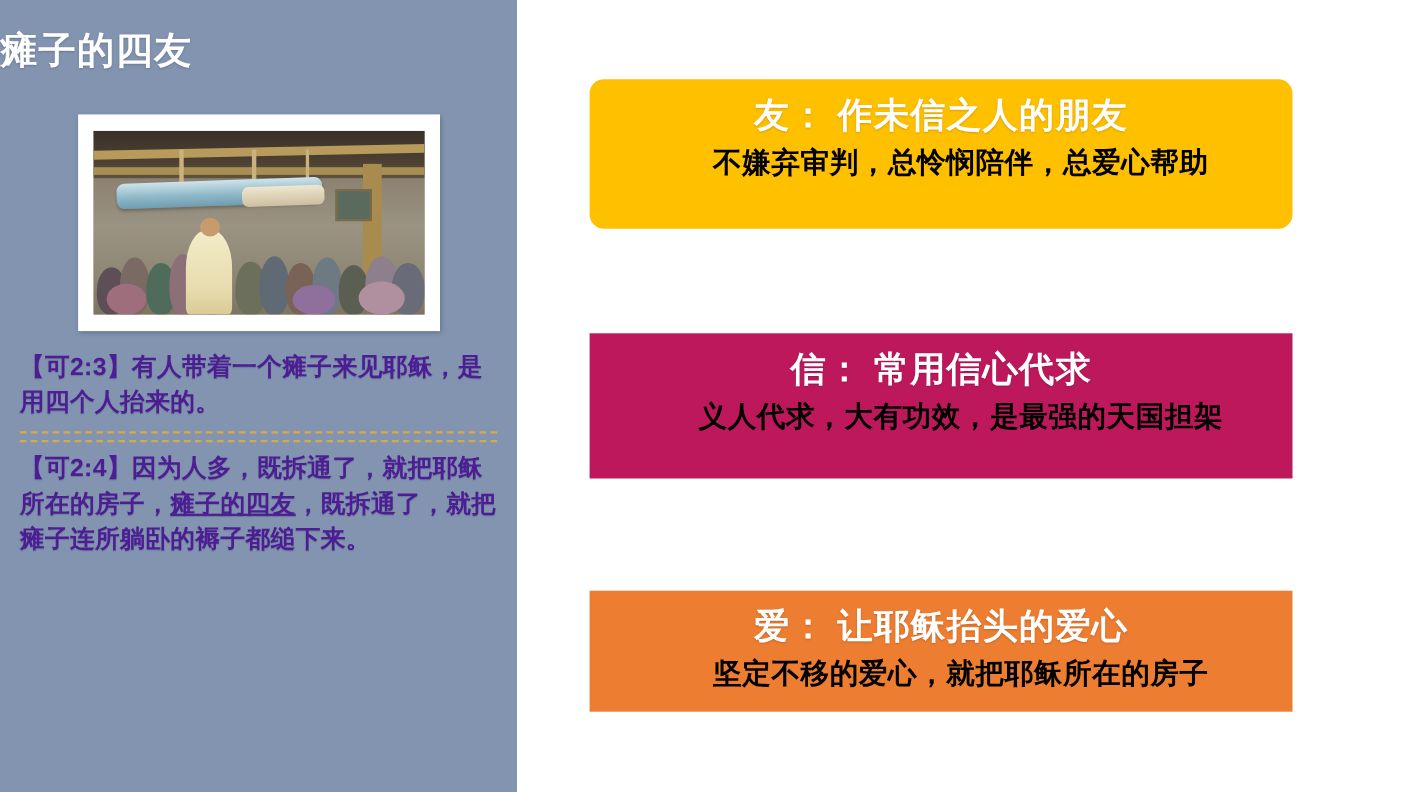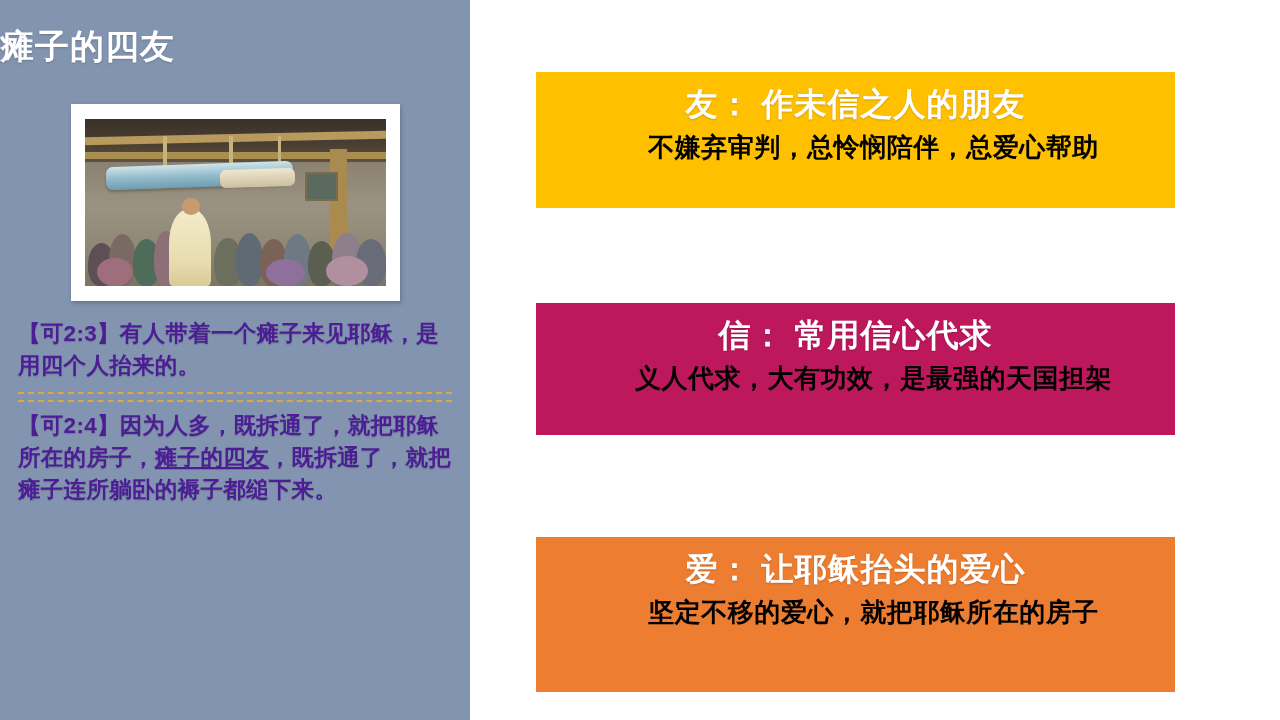--- a/index.html
+++ b/index.html
@@ -85,23 +85,23 @@
     margin:4px 0 6px 0; opacity:.95;
   }
 
   
   .boxes { position:absolute; left:470px; top:0; width:810px; height:720px; }
   .kbox {
     position:absolute; left:66px; width:639px;
     padding:9px 0 12px 0;
     text-align:center;
   }
-  .kbox.yellow { top:72px;  height:136px; background:#ffc000; }
+  .kbox.yellow { top:72px;  height:136px; background:#ffc000;border-radius:13px; }
   .kbox.blue   { top:303px; height:132px; background:#be185d; }
-  .kbox.orange { top:537px; height:155px; background:#ed7d31; }
+  .kbox.orange { top:537px; height:110px; background:#ed7d31; }
   .kbox .head {
     color:#ffffff;
     font-size:32px; font-weight:bold;
     line-height:1.45;
     letter-spacing:1px;
     text-shadow:0 1px 2px rgba(0,0,0,.18);
   }
   .kbox .sub {
     color:#000000;
     font-size:26px; font-weight:bold;

